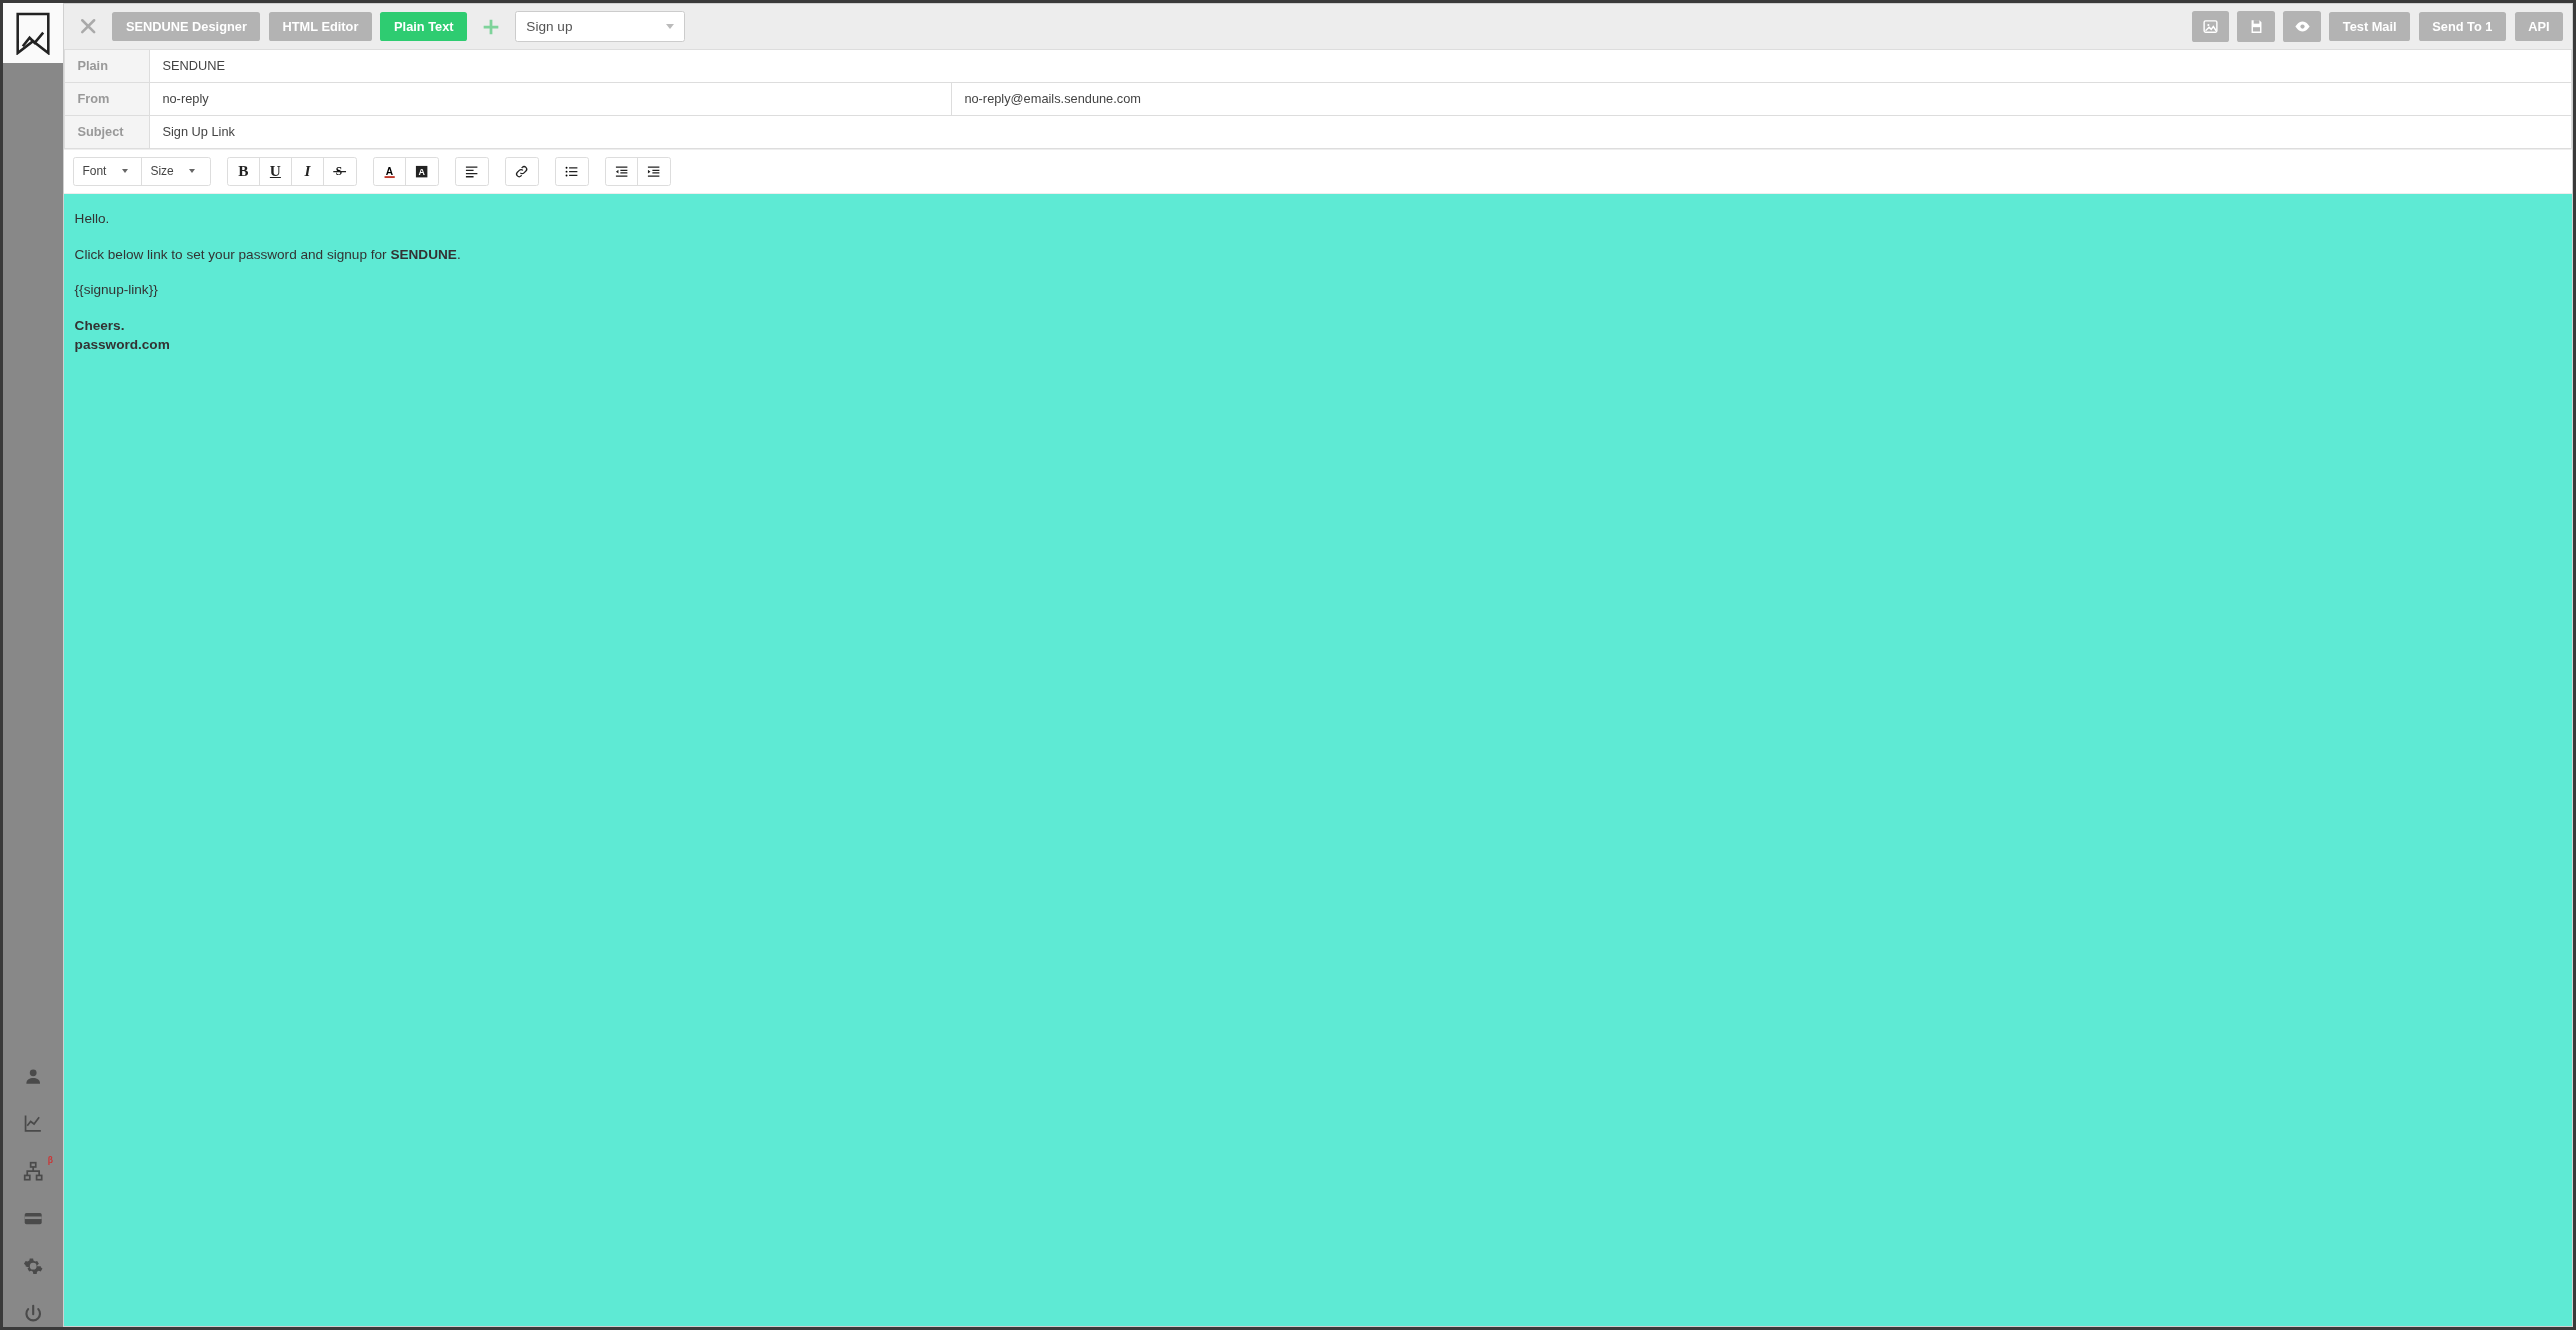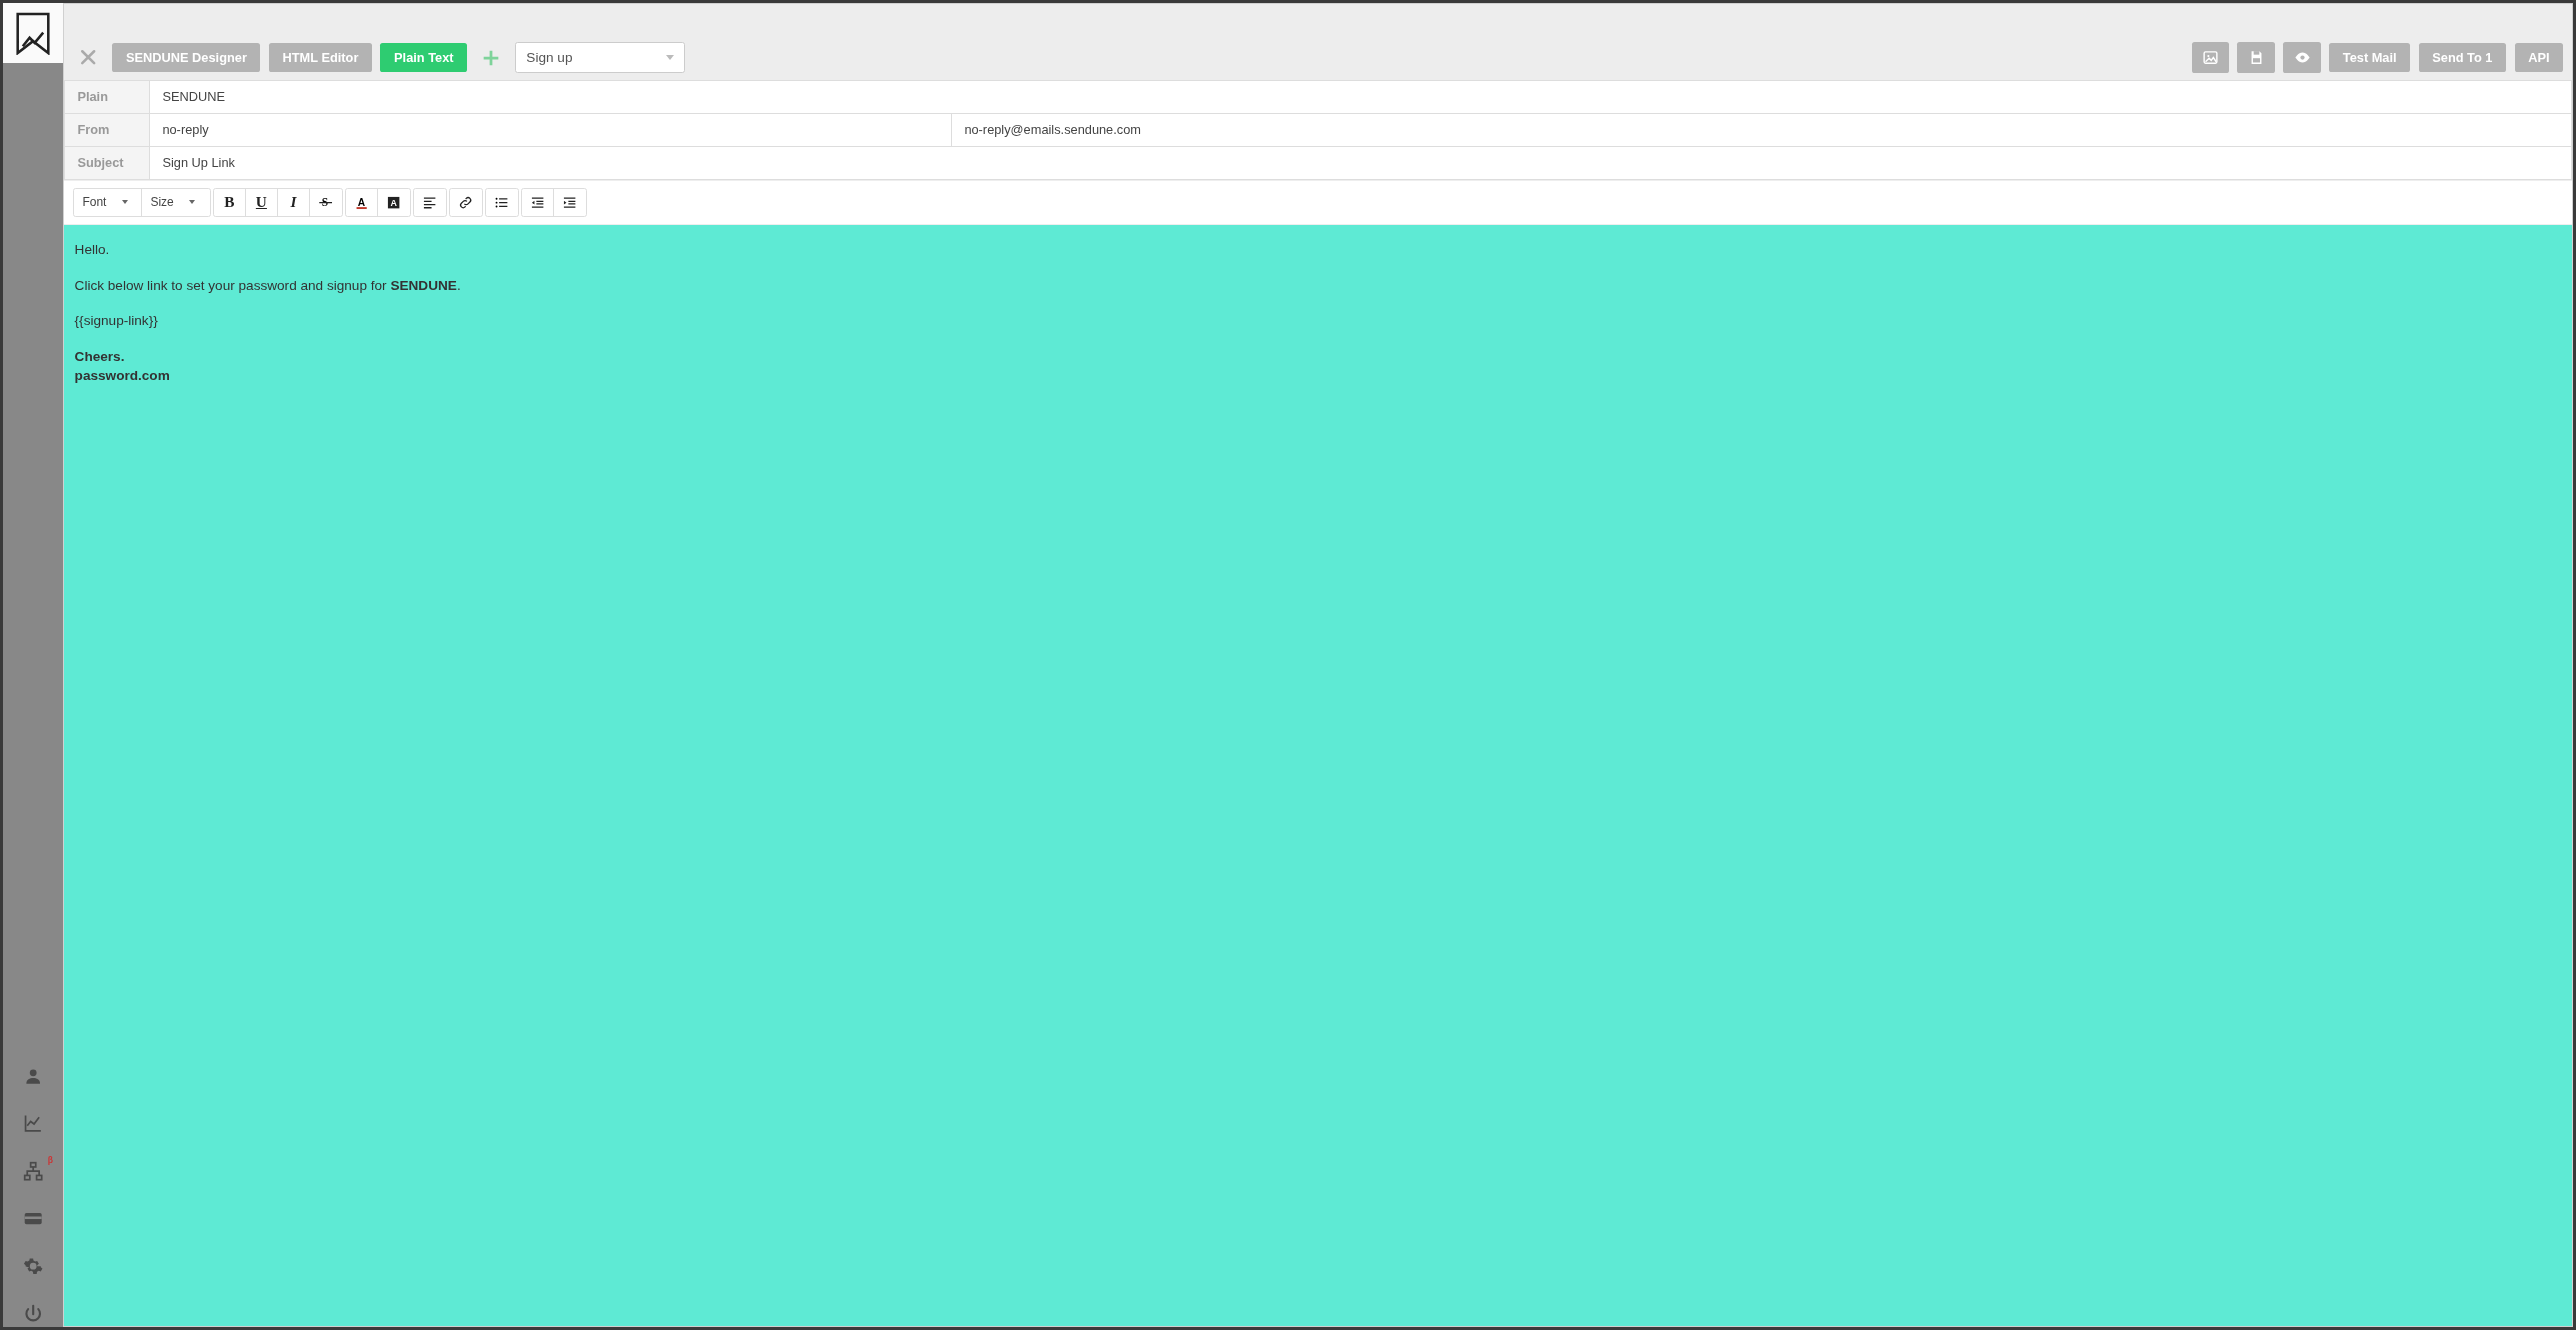--- a/index.html
+++ b/index.html
@@ -66,21 +66,20 @@
     display: flex;
     flex-direction: column;
     border: 0.9px solid #d0d0d0;
   }
   .toolbar {
     display: flex;
     align-items: center;
     padding: 6.8px 8.5px;
     background: #ededed;
     gap: 8.5px;
-    margin-top: 31px;
   }
   .close-btn {
     width: 31px;
     height: 31px;
     display: flex;
     align-items: center;
     justify-content: center;
     cursor: pointer;
     color: #999;
   }
@@ -143,21 +142,21 @@
     border: none;
     outline: none;
     width: 100%;
     font-size: 12.8px;
     color: #444;
     background: transparent;
   }
 
   .editor-toolbar {
     display: flex;
-    gap: 2px;
+    gap: 16px;
     padding: 6.8px 8.5px;
     background: #fff;
     border-bottom: 0.9px solid #eee;
     border-top: 0.9px solid #eee;
   }
   .tb-group {
     display: flex;
     border: 0.9px solid #ddd;
     border-radius: 2.6px;
     overflow: hidden;

